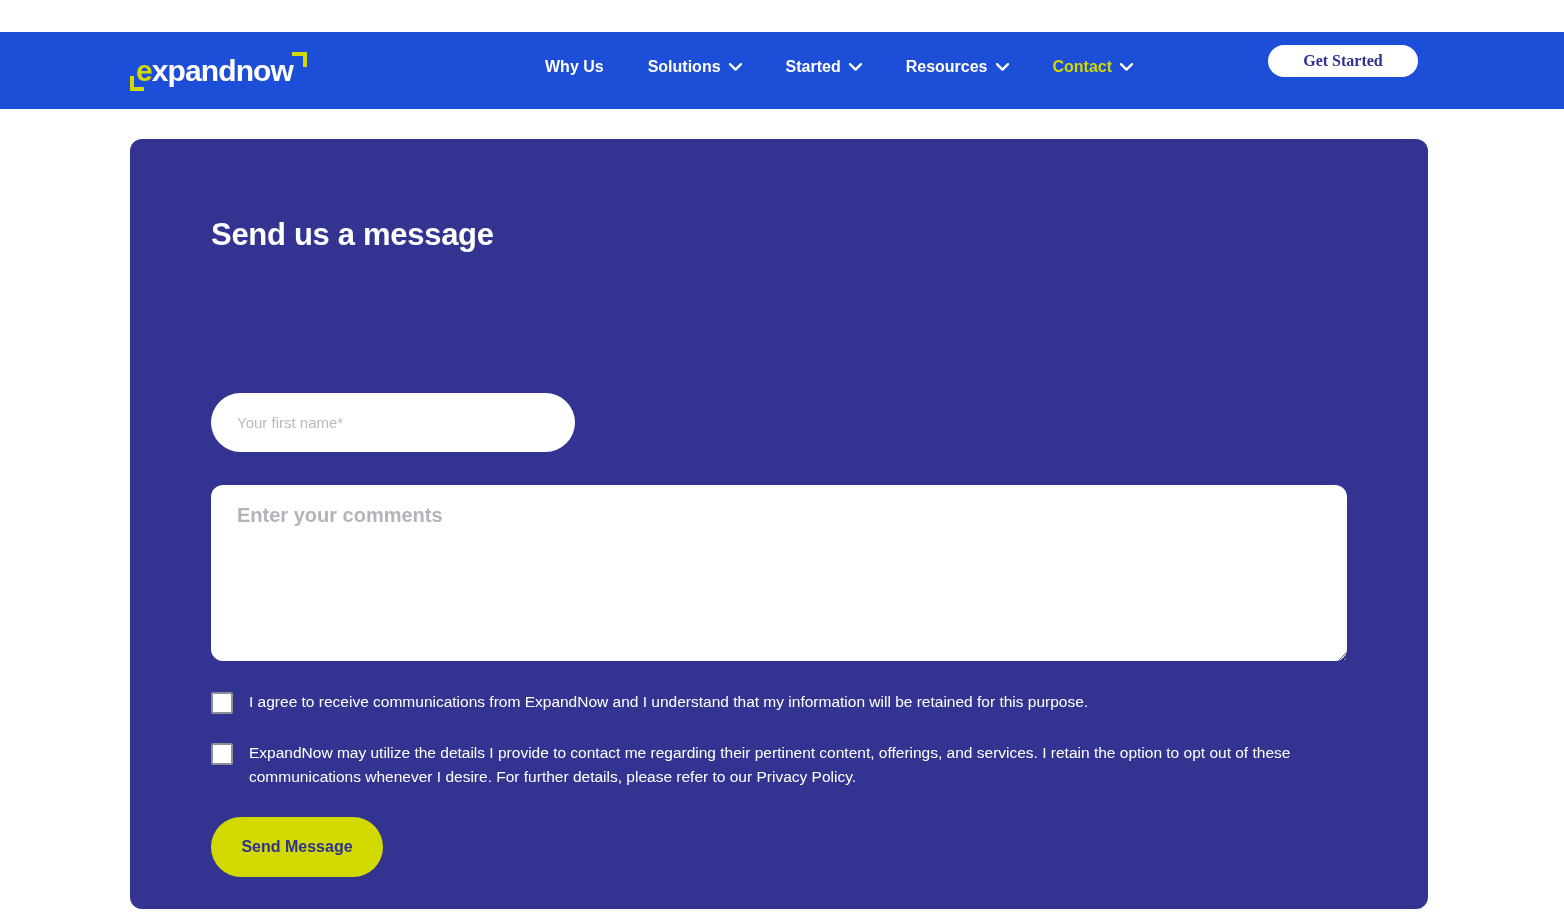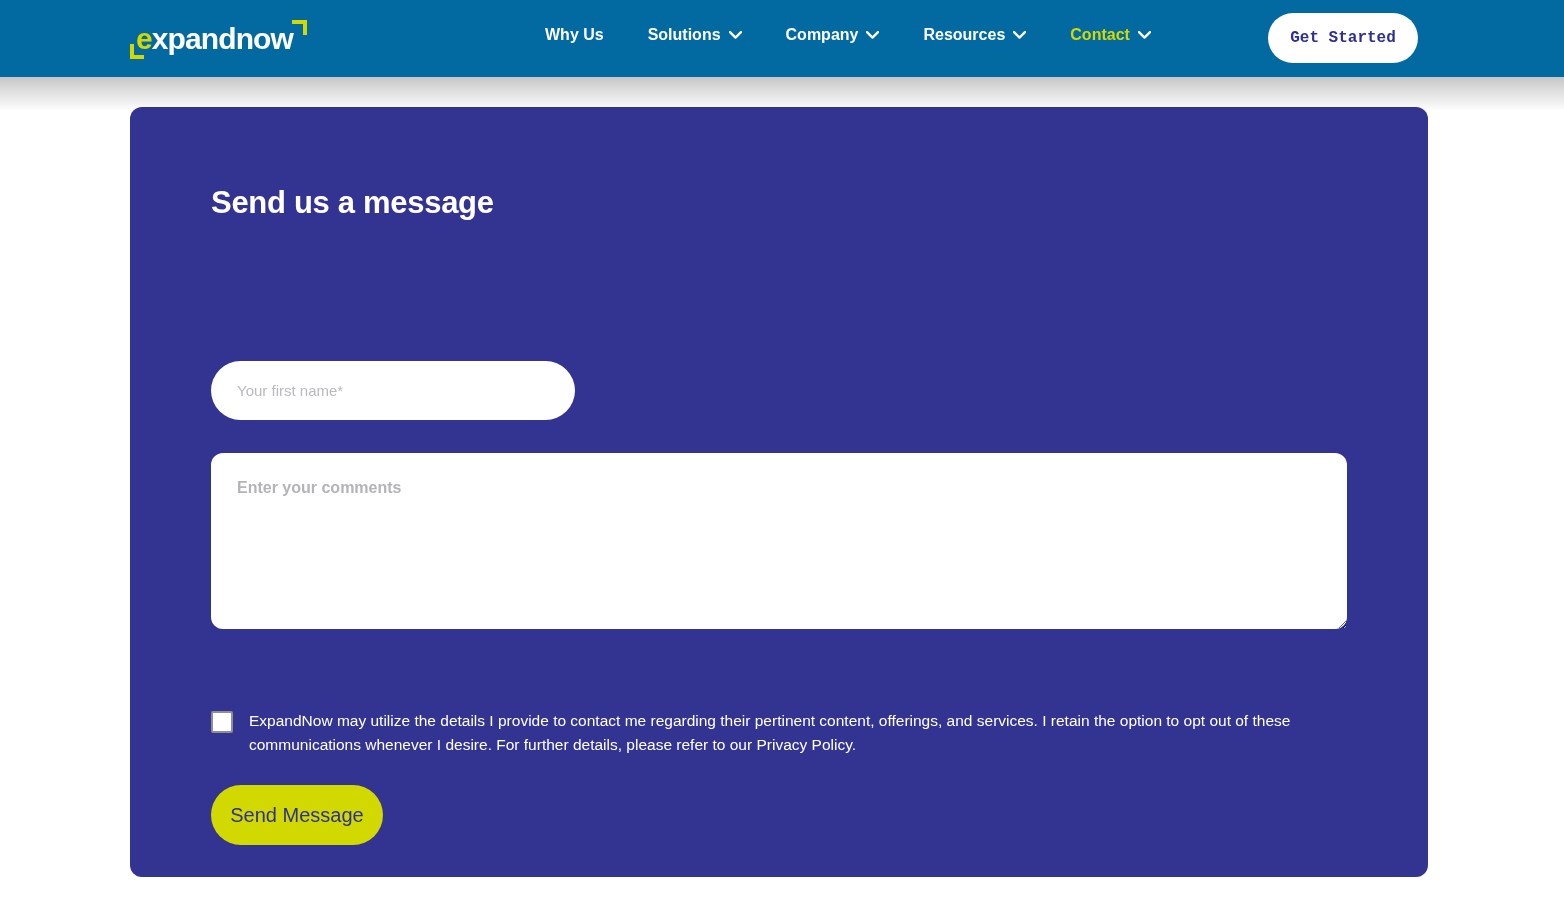--- a/index.html
+++ b/index.html
@@ -10,24 +10,25 @@
     background: #ffffff;
     font-family: "Liberation Sans", sans-serif;
     overflow: hidden;
   }
 
   
   .header {
     position: relative;
     width: 1564px;
     height: 77px;
-    background: #0369a1;
+    background: #1d4ed8;
     display: flex;
     align-items: center;
     z-index: 5;
+    margin-top: 32px;
   }
   .header-shadow {
     position: absolute;
     top: 77px;
     left: 0;
     width: 1564px;
     height: 34px;
     background: linear-gradient(to bottom, rgba(0,0,0,0.22), rgba(0,0,0,0.0));
     z-index: 4;
     pointer-events: none;
@@ -100,32 +101,32 @@
     height: 8px;
     display: inline-block;
   }
   .chev svg { display: block; }
 
   .cta-btn {
     position: absolute;
     right: 146px;
     top: 13px;
     width: 150px;
-    height: 50px;
+    height: 32px;
     border-radius: 25px;
     background: #ffffff;
     color: #2e3192;
     font-size: 16px;
     font-weight: 700;
     display: flex;
     align-items: center;
     justify-content: center;
     cursor: pointer;
     border: none;
-    font-family: Liberation Mono, monospace;
+    font-family: Liberation Serif, serif;
   }
 
   
   .page {
     position: relative;
     width: 1564px;
     height: 866px;
     background: #ffffff;
   }
   .card {
@@ -174,22 +175,22 @@
   .comments {
     position: absolute;
     left: 81px;
     top: 346px;
     width: 1136px;
     height: 176px;
     border-radius: 12px;
     border: none;
     outline: none;
     background: #ffffff;
-    padding: 24px 26px;
-    font-size: 16px;
+    padding: 16px 26px;
+    font-size: 20px;
     font-weight: 700;
     color: #333333;
     resize: vertical;
     font-family: "Liberation Sans", sans-serif;
     line-height: 1.4;
   }
   .comments::placeholder { color: #b3b3ba; opacity: 1; font-weight: 700; }
 
   
   .consent {
@@ -227,22 +228,22 @@
   .send-btn {
     position: absolute;
     left: 81px;
     top: 678px;
     width: 172px;
     height: 60px;
     border-radius: 30px;
     border: none;
     background: #d2d900;
     color: #2e3192;
-    font-size: 20px;
-    font-weight: 400;
+    font-size: 16px;
+    font-weight: 700;
     cursor: pointer;
     font-family: "Liberation Sans", sans-serif;
   }
 </style>
 </head>
 <body>
 
 <div class="header">
 
   <div class="logo">
@@ -260,21 +261,21 @@
     <div class="nav-item">
       <span>Solutions</span>
       <span class="chev">
         <svg width="13" height="8" viewBox="0 0 13 8">
             <path d="M1 1.2 L6.5 6.6 L12 1.2" stroke="#ffffff" stroke-width="2.4" fill="none" stroke-linecap="round" stroke-linejoin="round"></path>
           </svg>
       </span>
     </div>
 
     <div class="nav-item">
-      <span>Company</span>
+      <span>Started</span>
       <span class="chev">
         <svg width="13" height="8" viewBox="0 0 13 8">
             <path d="M1 1.2 L6.5 6.6 L12 1.2" stroke="#ffffff" stroke-width="2.4" fill="none" stroke-linecap="round" stroke-linejoin="round"></path>
           </svg>
       </span>
     </div>
 
     <div class="nav-item">
       <span>Resources</span>
       <span class="chev">
@@ -304,20 +305,24 @@
   <div class="card">
 
     <div class="card-title">Send us a message</div>
 
     <div class="row">
       <input class="text-input" type="text" placeholder="Your first name*" style="">
     </div>
 
     <textarea class="comments" placeholder="Enter your comments" style=""></textarea>
 
+    <div class="consent consent-1">
+      <input type="checkbox" class="checkbox" style="">
+      <div class="consent-text">I agree to receive communications from ExpandNow and I understand that my information will be retained for this purpose.</div>
+    </div>
 
     <div class="consent consent-2">
       <input type="checkbox" class="checkbox" style="">
       <div class="consent-text"><span>ExpandNow may utilize the details I provide to contact me regarding their pertinent content, offerings, and services. I retain the option to opt out of these communications whenever I desire. For further details, please refer to our </span><a class="privacy-link">Privacy Policy</a><span>.</span></div>
     </div>
 
     <button class="send-btn">Send Message</button>
 
   </div>
 </div>

